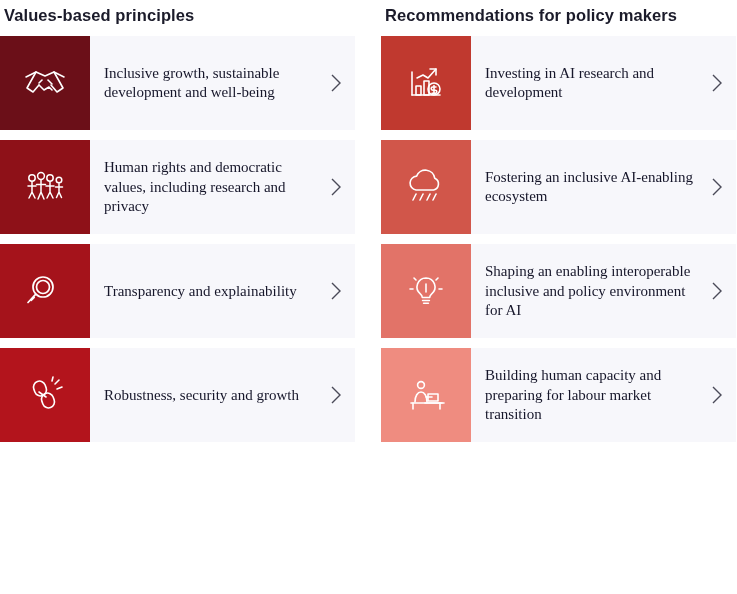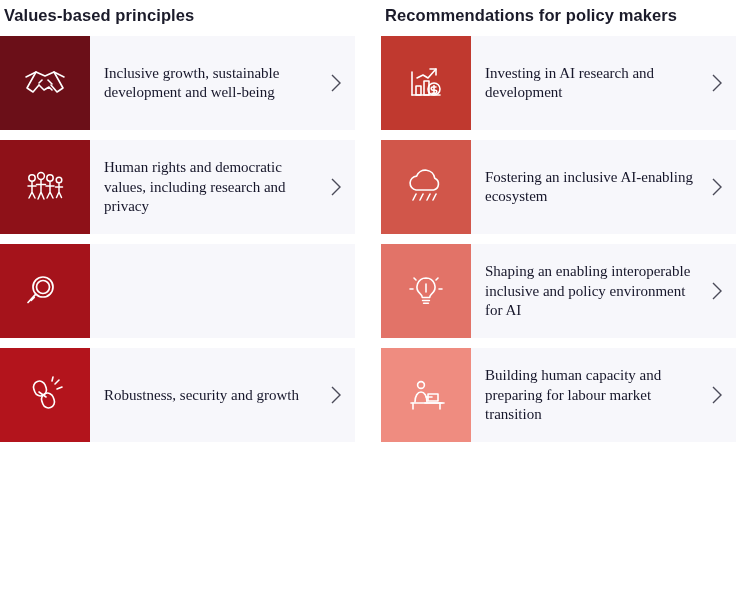--- a/index.html
+++ b/index.html
@@ -143,20 +143,28 @@
         <div class="icon-box" style="background:#a5131b">
           <span>
             <svg width="46" height="40" viewBox="0 0 46 40" fill="none" stroke="#ffffff" stroke-width="1.7" stroke-linecap="round" stroke-linejoin="round">
               <circle cx="21" cy="16" r="10"></circle>
               <circle cx="21" cy="16" r="6.5"></circle>
               <path d="M13.8 23.2 L6 31.5"></path>
               <path d="M12.2 26.4 L9.2 29.4"></path>
             </svg>
           </span>
         </div>
+        <div class="card-body">
+          <div class="card-text">Transparency and explainability</div>
+          <div class="chev">
+            <svg width="12" height="20" viewBox="0 0 12 20" fill="none" stroke="currentColor" stroke-width="1.4">
+                <path d="M2 2 L10 10 L2 18"></path>
+              </svg>
+          </div>
+        </div>
       </div>
 
       <div class="card">
         <div class="icon-box" style="background:#b3141c">
           <span>
             <svg width="46" height="40" viewBox="0 0 46 40" fill="none" stroke="#ffffff" stroke-width="1.6" stroke-linecap="round" stroke-linejoin="round">
               <rect x="12" y="6" width="12" height="15" rx="6" transform="rotate(-20 18 13.5)"></rect>
               <rect x="20" y="18" width="12" height="15" rx="6" transform="rotate(-20 26 25.5)"></rect>
               <path d="M17 17 L24 22"></path>
               <path d="M33 9 L37 5 M35 14 L40 12 M30 6 L31 2"></path>

